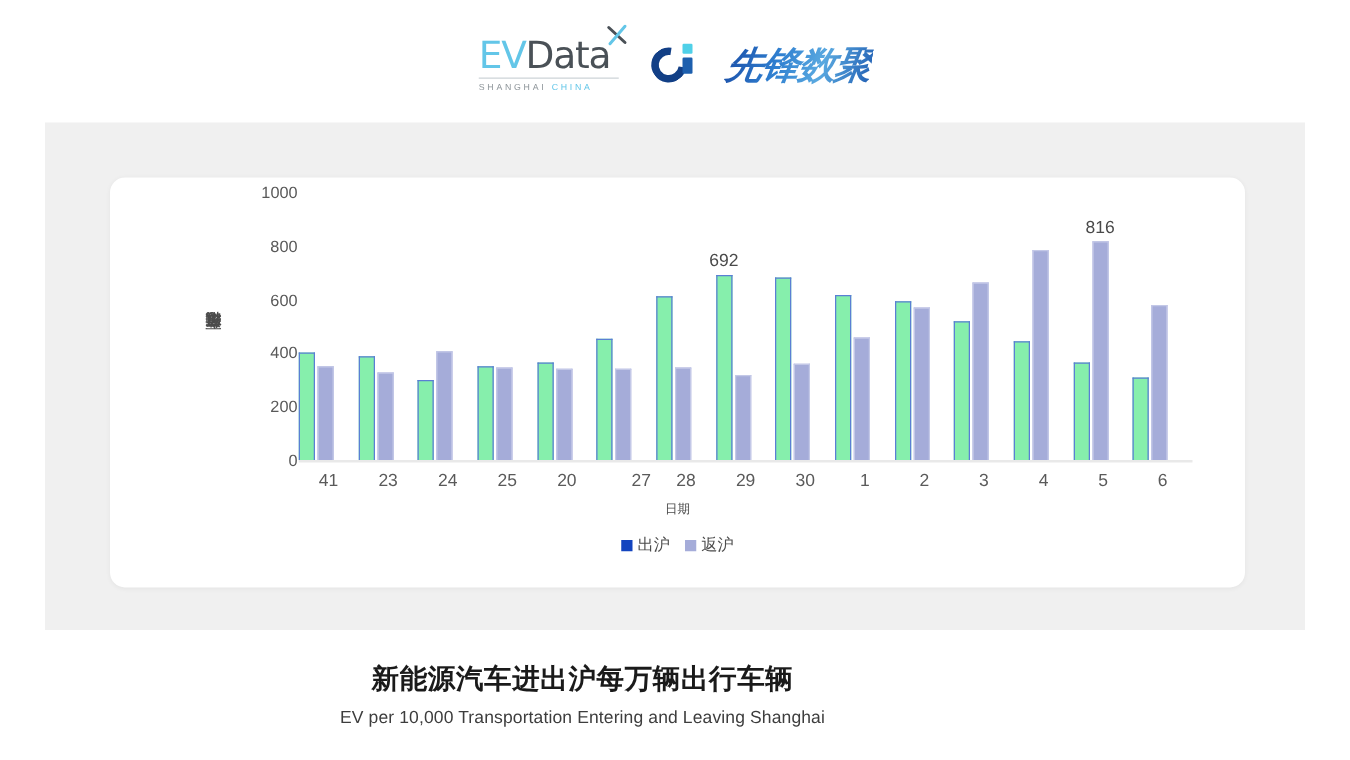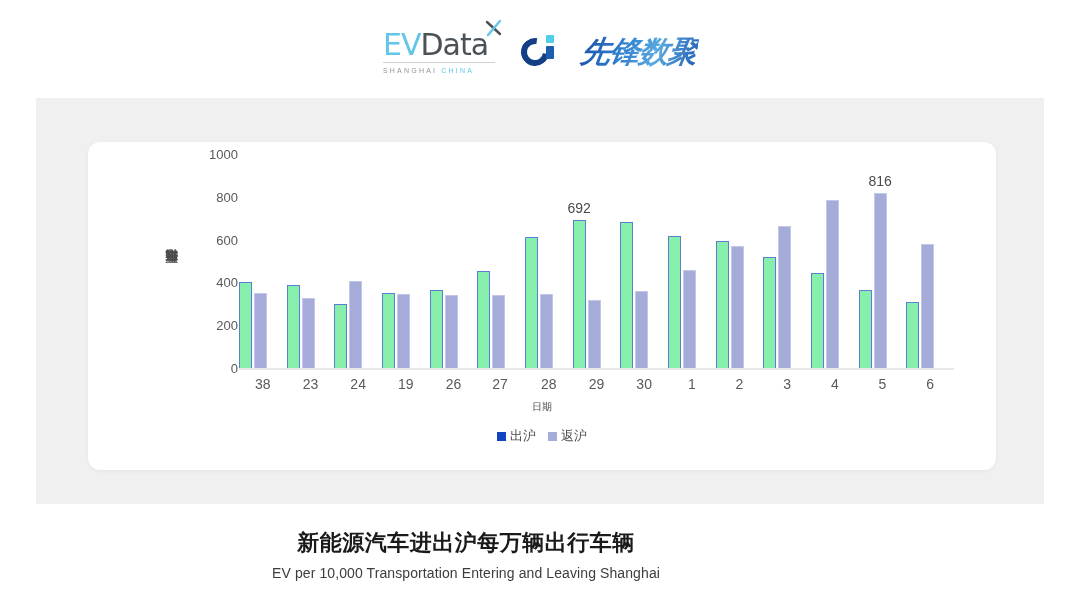--- a/index.html
+++ b/index.html
@@ -268,26 +268,26 @@
             <div class="bar back" style="height: 174.624px;">
               <span class="bar-value">816</span>
             </div>
           </div>
           <div class="bar-group" style="left: 667.333px; width: 47.6667px;">
             <div class="bar out" style="height: 66.34px;"></div>
             <div class="bar back" style="height: 123.906px;"></div>
           </div>
         </div>
       <div id="xticks">
-          <div class="xtick" style="left: 174.833px;">38</div>
+          <div class="xtick" style="left: 174.833px;">41</div>
           <div class="xtick" style="left: 222.5px;">23</div>
           <div class="xtick" style="left: 270.167px;">24</div>
-          <div class="xtick" style="left: 317.833px;">19</div>
-          <div class="xtick" style="left: 365.5px;">26</div>
-          <div class="xtick" style="left: 412px;">27</div>
+          <div class="xtick" style="left: 317.833px;">25</div>
+          <div class="xtick" style="left: 365.5px;">20</div>
+          <div class="xtick" style="left: 425px;">27</div>
           <div class="xtick" style="left: 460.833px;">28</div>
           <div class="xtick" style="left: 508.5px;">29</div>
           <div class="xtick" style="left: 556.167px;">30</div>
           <div class="xtick" style="left: 603.833px;">1</div>
           <div class="xtick" style="left: 651.5px;">2</div>
           <div class="xtick" style="left: 699.167px;">3</div>
           <div class="xtick" style="left: 746.833px;">4</div>
           <div class="xtick" style="left: 794.5px;">5</div>
           <div class="xtick" style="left: 842.167px;">6</div>
         </div>

